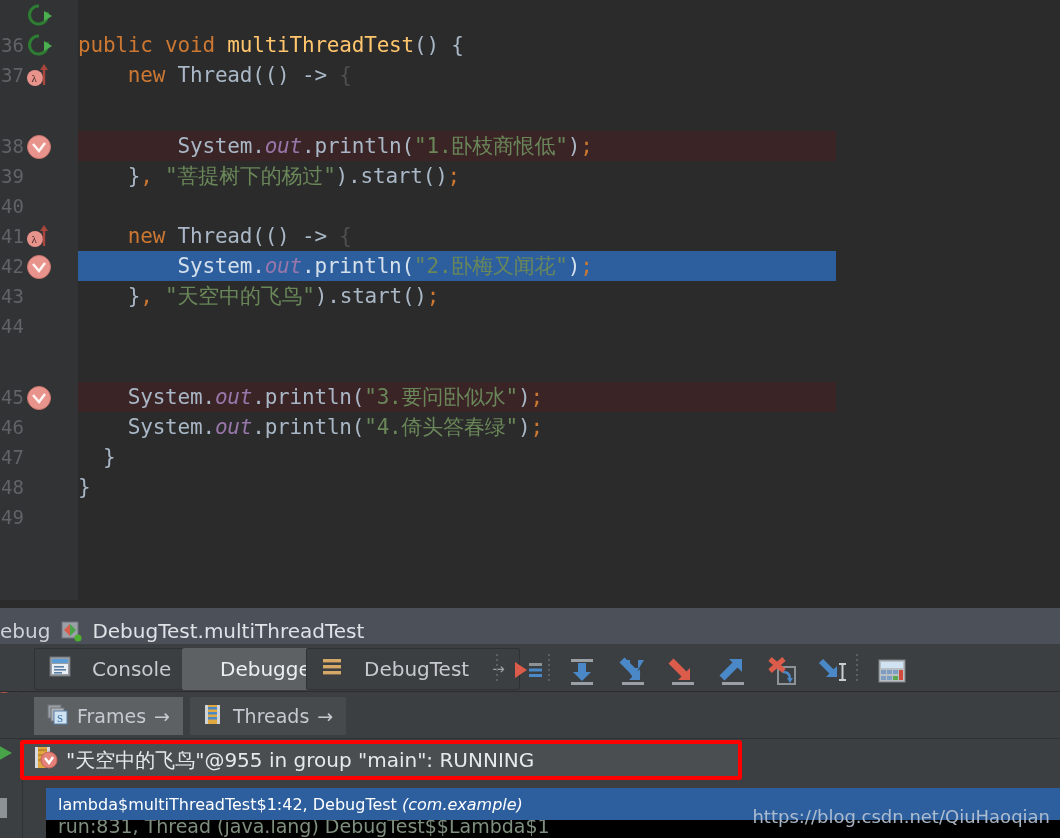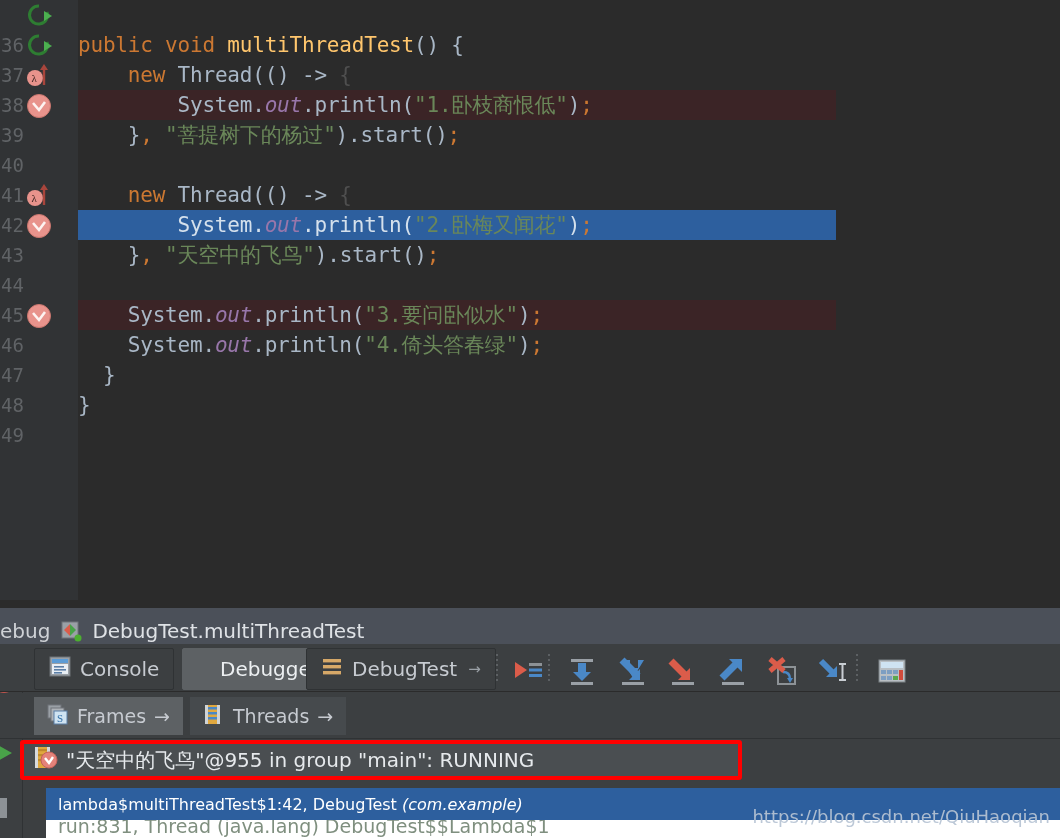--- a/index.html
+++ b/index.html
@@ -12,21 +12,21 @@
   #root { position: relative; width: 1060px; height: 838px; }
 
   
   #editor {
     position: absolute; left: 0; top: 0; width: 836px; height: 600px;
     background: #2b2b2b; overflow: hidden;
   }
   .code-line {
     position: relative; height: 30px; line-height: 30px; width: 1060px;
   }
-  .code-line.bp   { background: #3b2426; }
+  .code-line.bp   { background: #3b2426; margin-top: 41px; }
   .code-line.sel  { background: #2d5f9e; }
 
   .gutter {
     position: absolute; left: 0; top: 0; width: 78px; height: 30px;
     background: transparent;
   }
   .code-line.bp .gutter, .code-line.sel .gutter { background: #313335; }
   .gutter-bg {
     position: absolute; left: 0; top: 0; width: 78px; height: 600px;
     background: #313335; z-index: 0;
@@ -76,21 +76,21 @@
     width: 22px; height: 22px; margin: 0 10px; position: relative; flex: none;
   }
   #debug-title-name { color: #dfe2e6; font-size: 20px; }
 
   #tabbar {
     position: absolute; left: 0; top: 44px; width: 1060px; height: 48px;
     background: #3c3f41; border-bottom: 1px solid #2b2b2b;
   }
   .tab {
     position: absolute; top: 4px; height: 42px;
-    display: flex; align-items: center; gap: 9px;
+    display: flex; align-items: center; gap: 21px;
     padding: 0 14px; color: #c7cbd1; font-size: 20px;
     border: 1px solid #2f3234; border-radius: 2px;
     background: #3c3f41;
   }
   .tab.active { background: #5d6164; border-color: #5d6164; color: #eceff1; padding-left: 37px; }
   .tab .arrowtick { color: #9aa0a6; font-size: 15px; margin-left: 2px; }
 
   .tbsep {
     position: absolute; top: 10px; width: 2px; height: 30px;
     background: repeating-linear-gradient(to bottom,#5c6063 0 2px,transparent 2px 5px);
@@ -118,21 +118,21 @@
 
   #framerow {
     position: absolute; left: 46px; top: 188px; width: 1014px; height: 32px;
     background: #2d5f9e; display: flex; align-items: center; padding-left: 12px;
   }
   #frame-label { color: #ffffff; font-size: 16px; white-space: nowrap; }
   #frame-label .pkg { font-style: italic; }
 
   #framerow2 {
     position: absolute; left: 46px; top: 220px; width: 1014px; height: 18px;
-    background: #ffffff; overflow: hidden;
+    background: #000000; overflow: hidden;
   }
   #frame-label2 {
     color: #7f8f7f; font-size: 19px; white-space: nowrap;
     position: relative; top: -5px; left: 12px;
   }
 
   #leftrail {
     position: absolute; left: 0; top: 44px; width: 22px; height: 194px;
     background: #3c3f41;
   }

